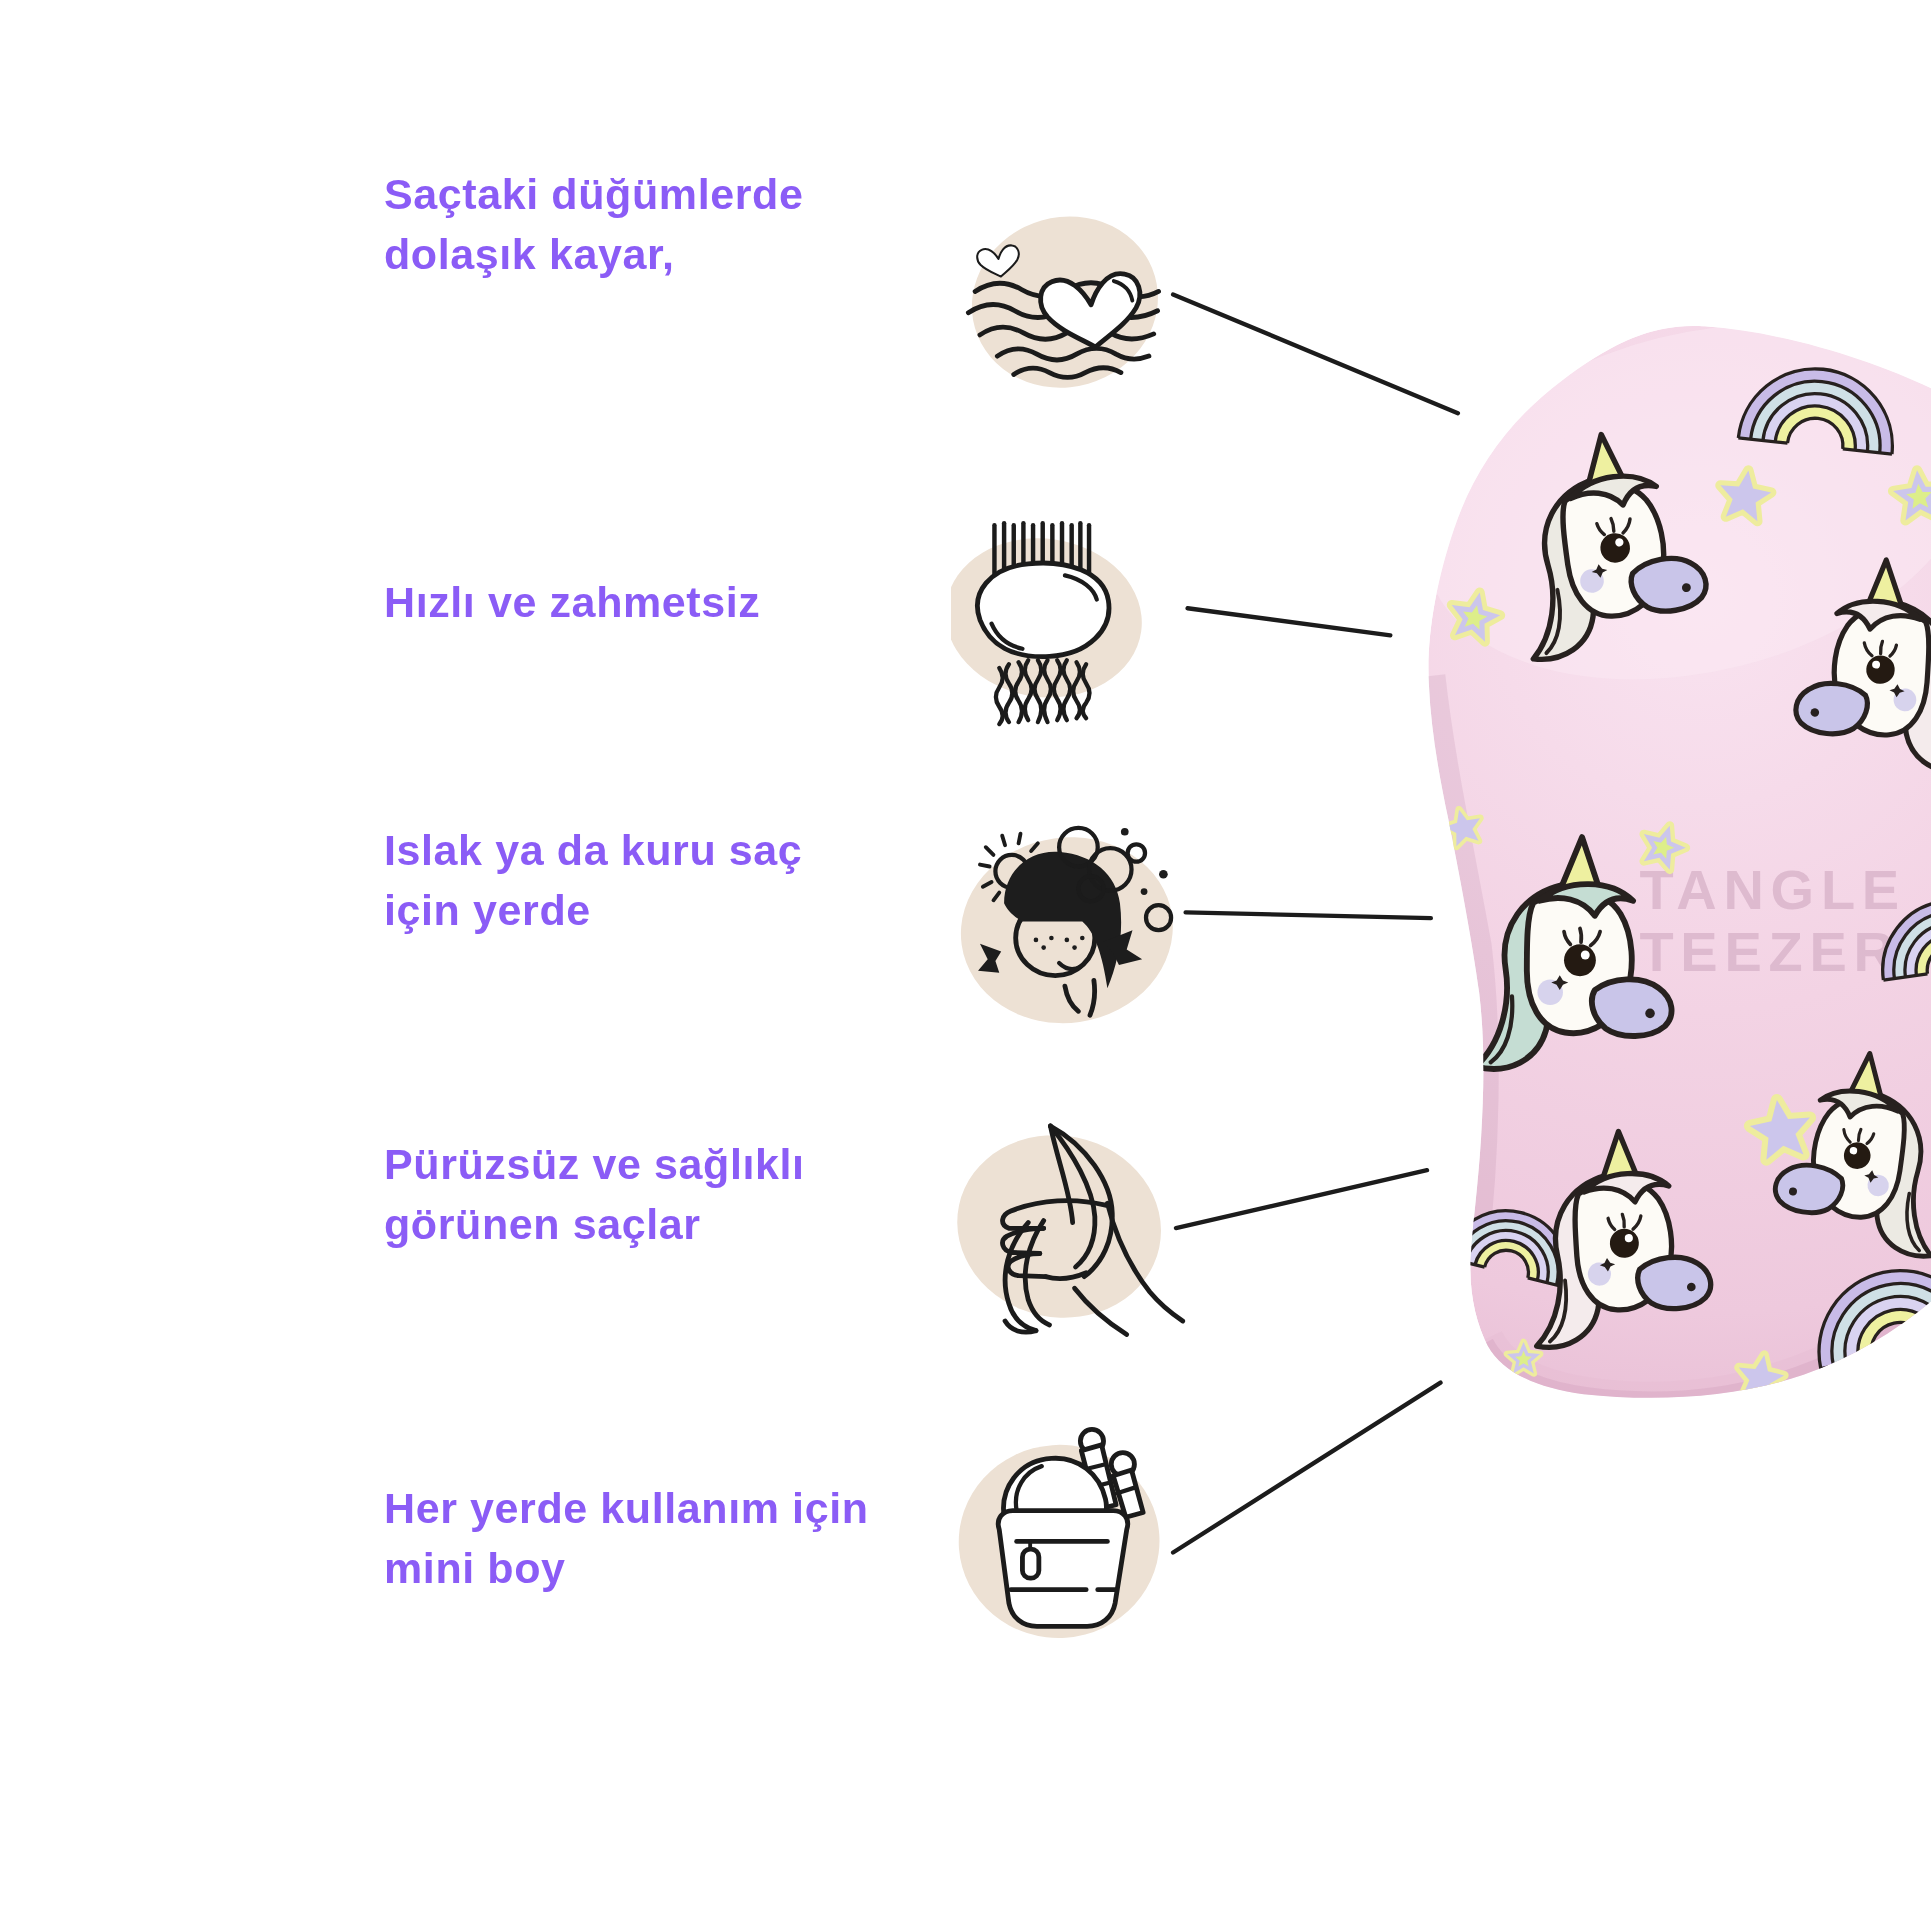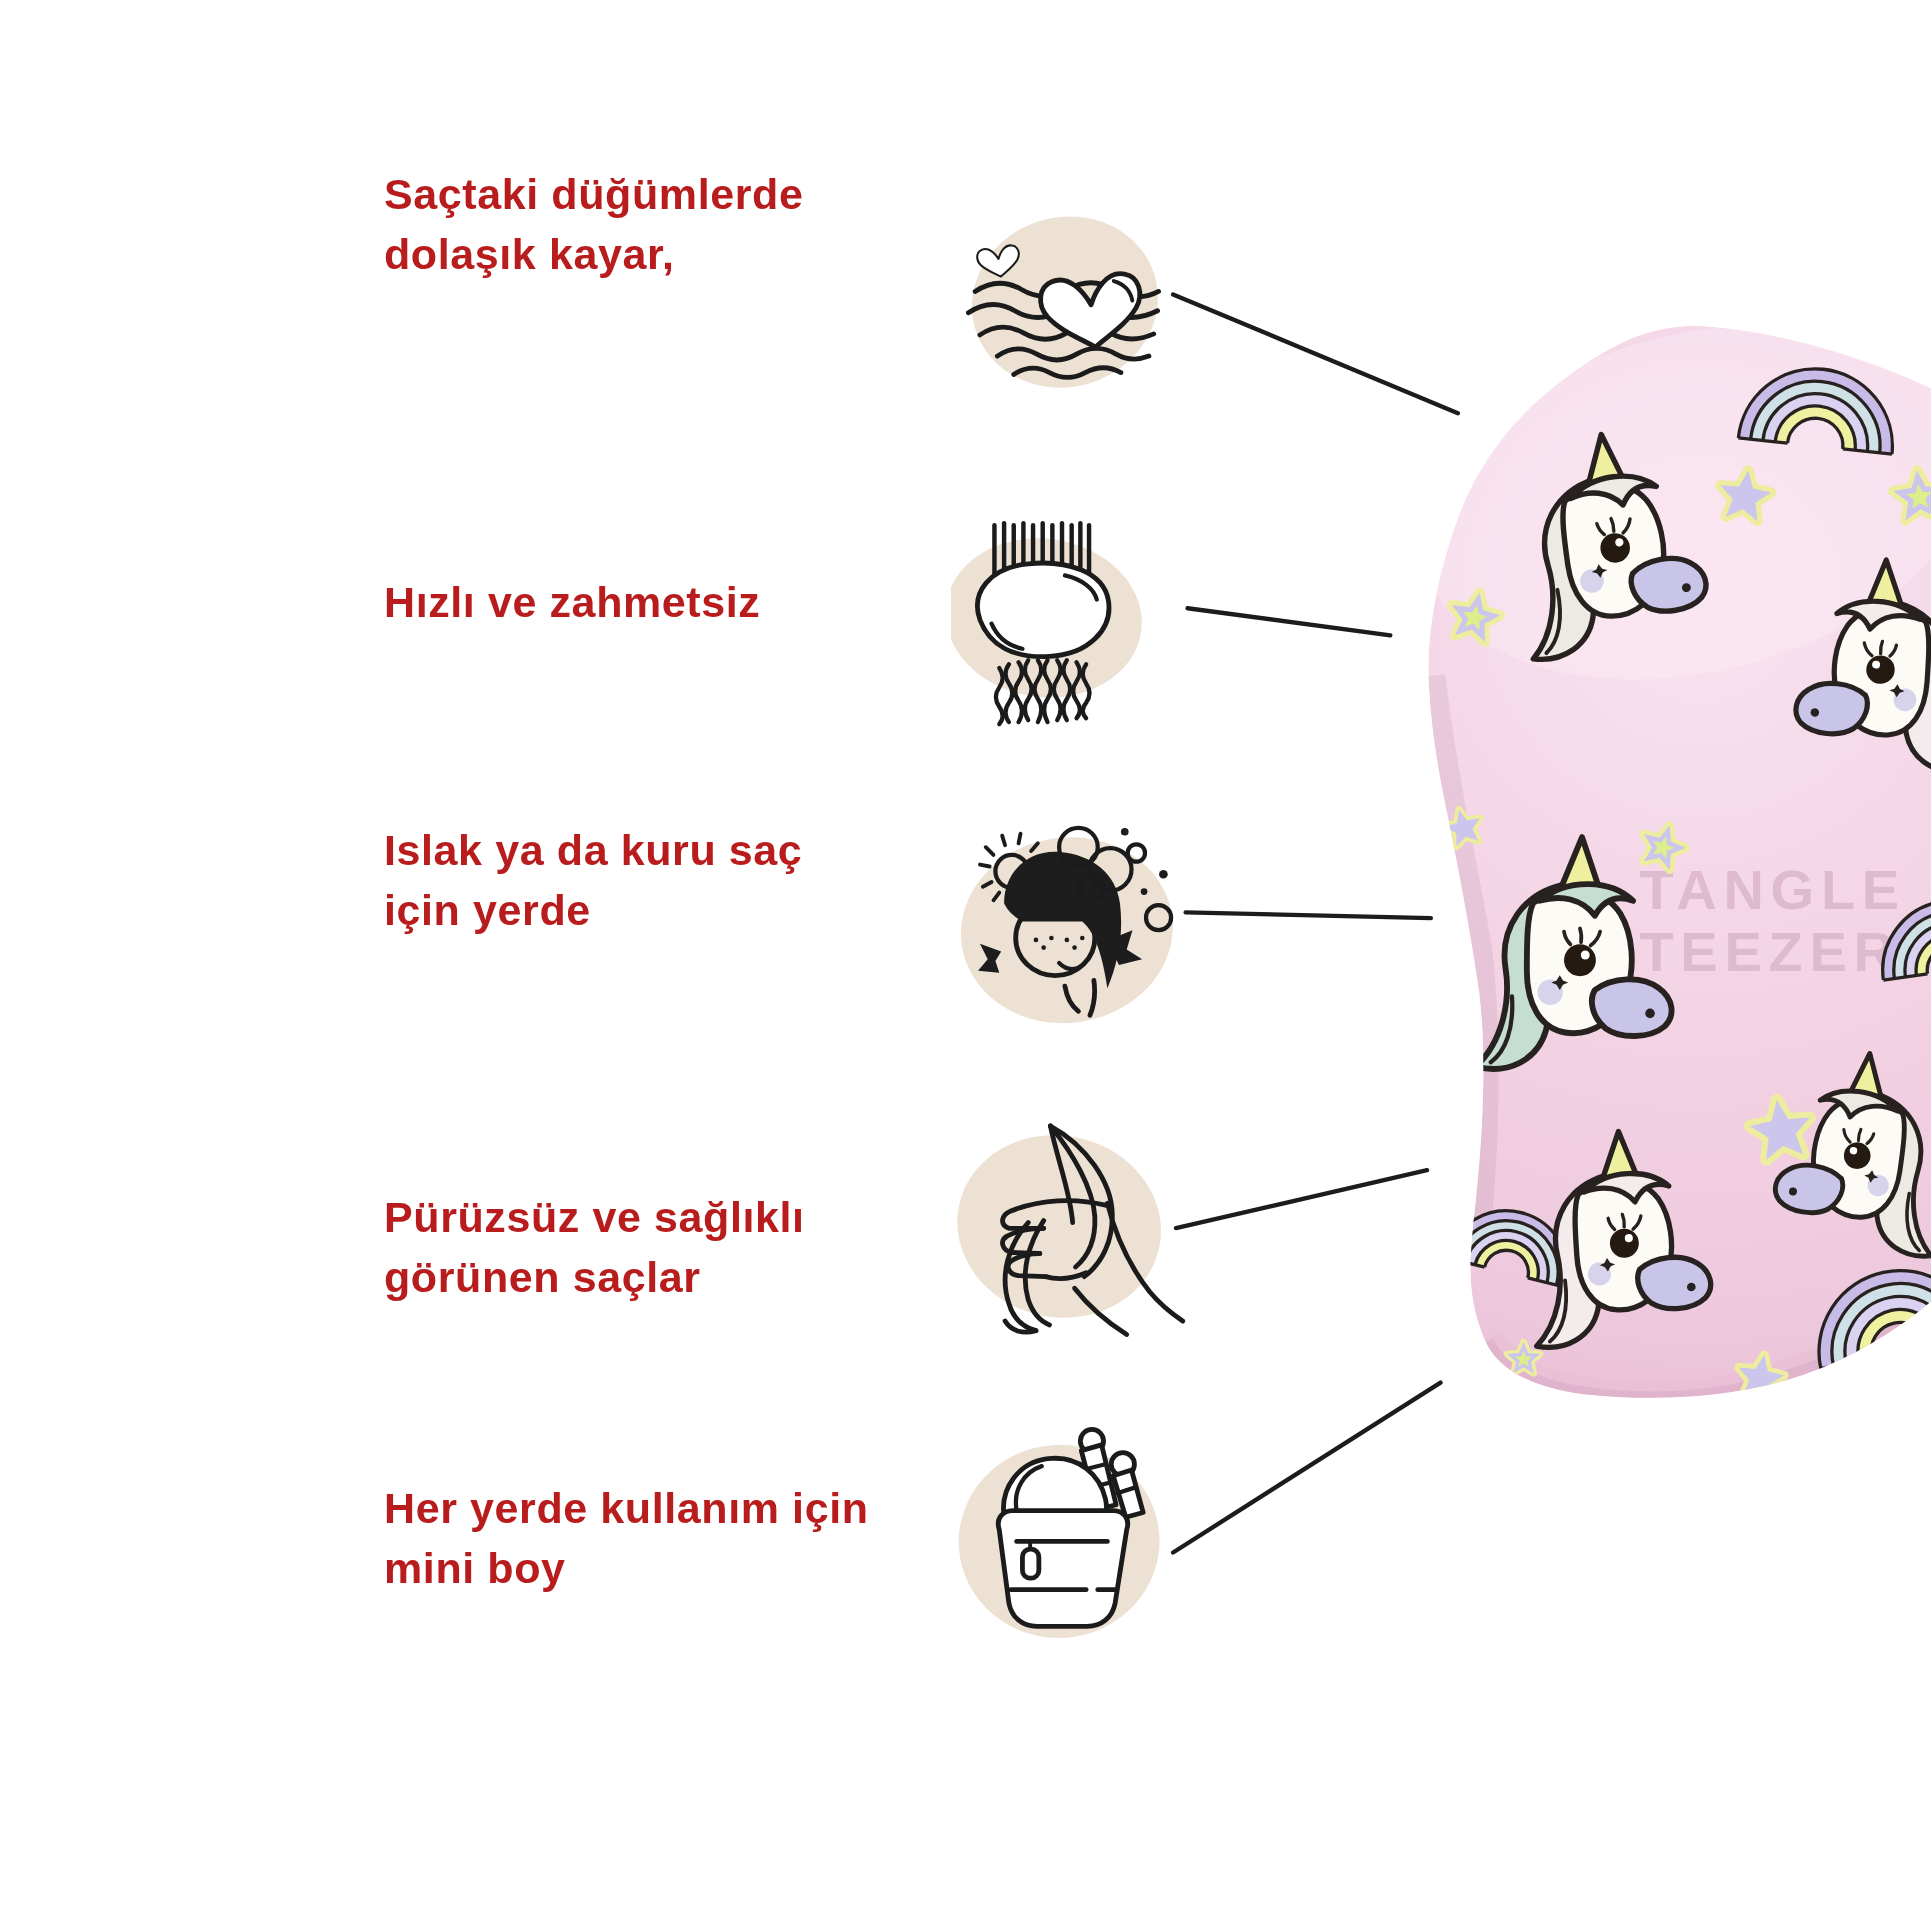--- a/index.html
+++ b/index.html
@@ -1,20 +1,20 @@
 <!DOCTYPE html>
 <html><head>
 <meta charset="utf-8">
 <style>
   html,body{margin:0;padding:0}
   .page{position:relative;width:1931px;height:1931px;background:#ffffff;overflow:hidden;
         font-family:"Liberation Sans",sans-serif}
   #scene{position:absolute;left:0;top:0;z-index:0}
   .feature-text{position:absolute;left:384px;z-index:2;font-size:43px;line-height:60px;
-        font-weight:700;color:#b91c1c;letter-spacing:0.6px;white-space:nowrap}
+        font-weight:700;color:#8b5cf6;letter-spacing:0.6px;white-space:nowrap}
   .feature-text span{display:block}
   .iconbox{position:absolute;left:951px;width:251px;height:251px;z-index:1}
   .iconbox svg{display:block}
   .ln{stroke:#1b1b1b;stroke-width:5;fill:none;stroke-linecap:round;stroke-linejoin:round}
   .lnf{stroke:#1b1b1b;stroke-width:5;fill:#ffffff;stroke-linecap:round;stroke-linejoin:round}
   .dk{fill:#1d1d1d;stroke:none}
 </style>
 </head>
 <body>
 <div class="page">
@@ -199,21 +199,21 @@
   <span>Saçtaki düğümlerde</span>
   <span>dolaşık kayar,</span>
 </div>
 <div class="feature-text" style="top:572px">
   <span>Hızlı ve zahmetsiz</span>
 </div>
 <div class="feature-text" style="top:820px">
   <span>Islak ya da kuru saç</span>
   <span>için yerde</span>
 </div>
-<div class="feature-text" style="top:1187px">
+<div class="feature-text" style="top:1134px">
   <span>Pürüzsüz ve sağlıklı</span>
   <span>görünen saçlar</span>
 </div>
 <div class="feature-text" style="top:1478px">
   <span>Her yerde kullanım için</span>
   <span>mini boy</span>
 </div>
 
 <div class="iconbox" style="top:164px">
 <svg width="251" height="251" viewBox="0 0 260 260">

